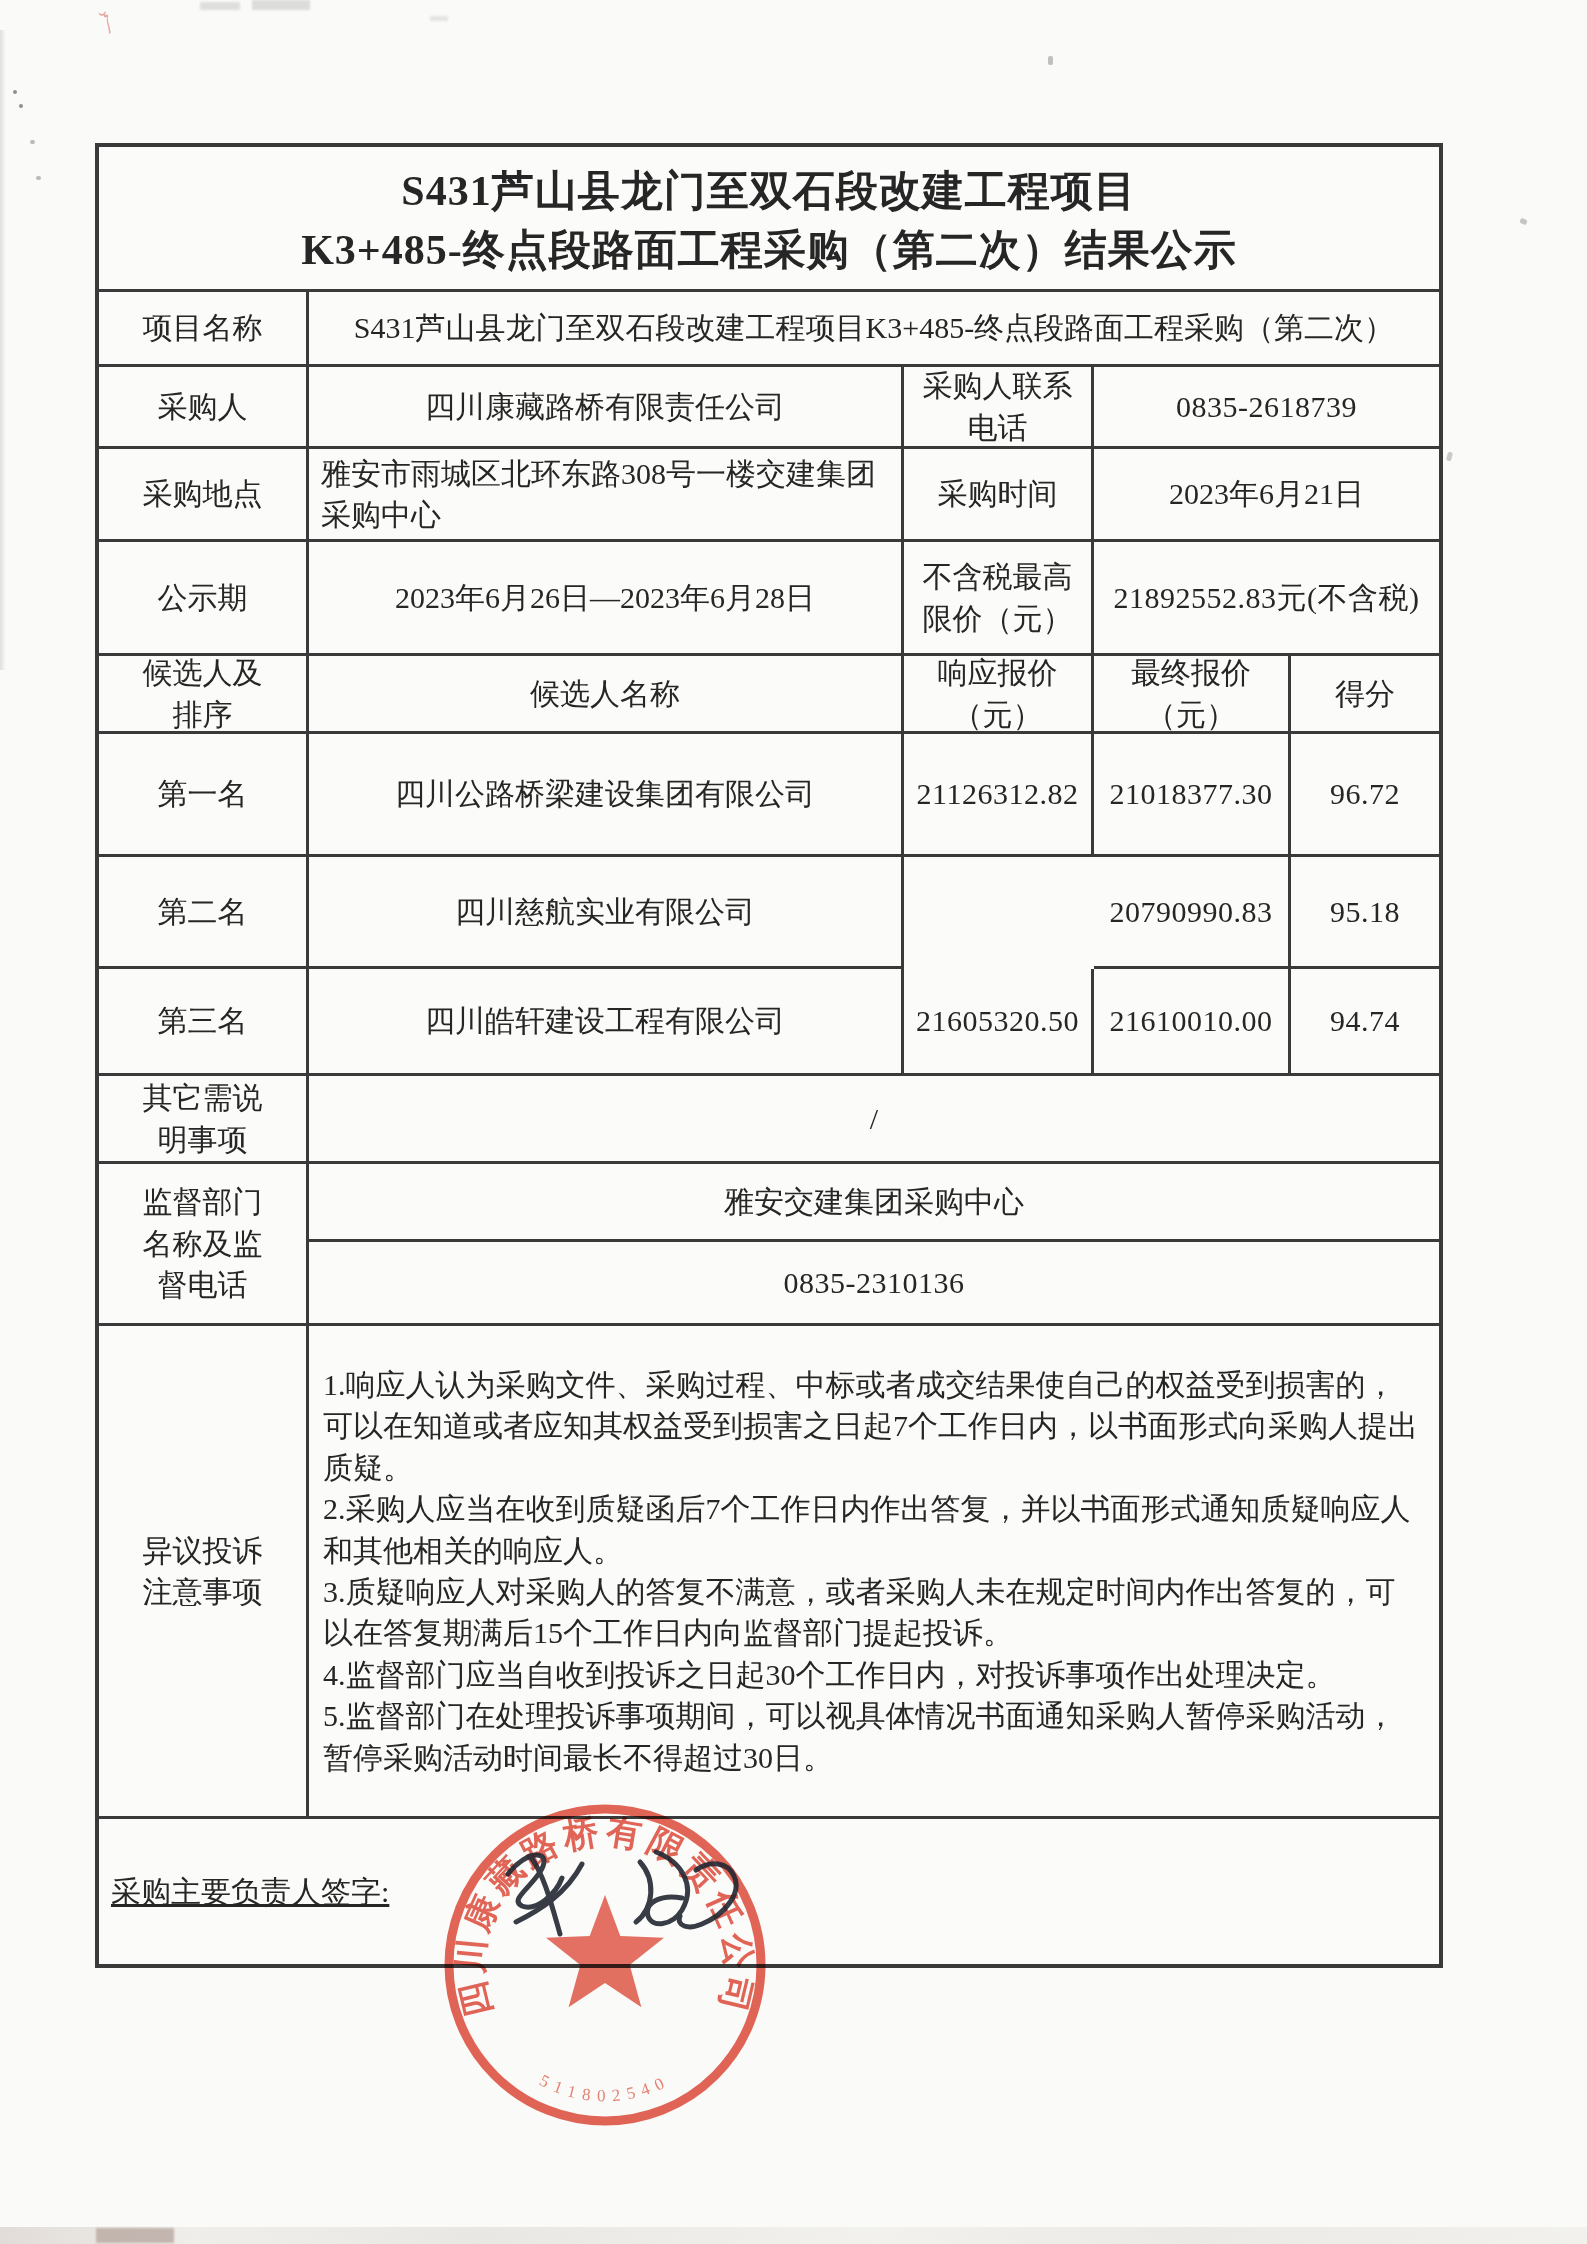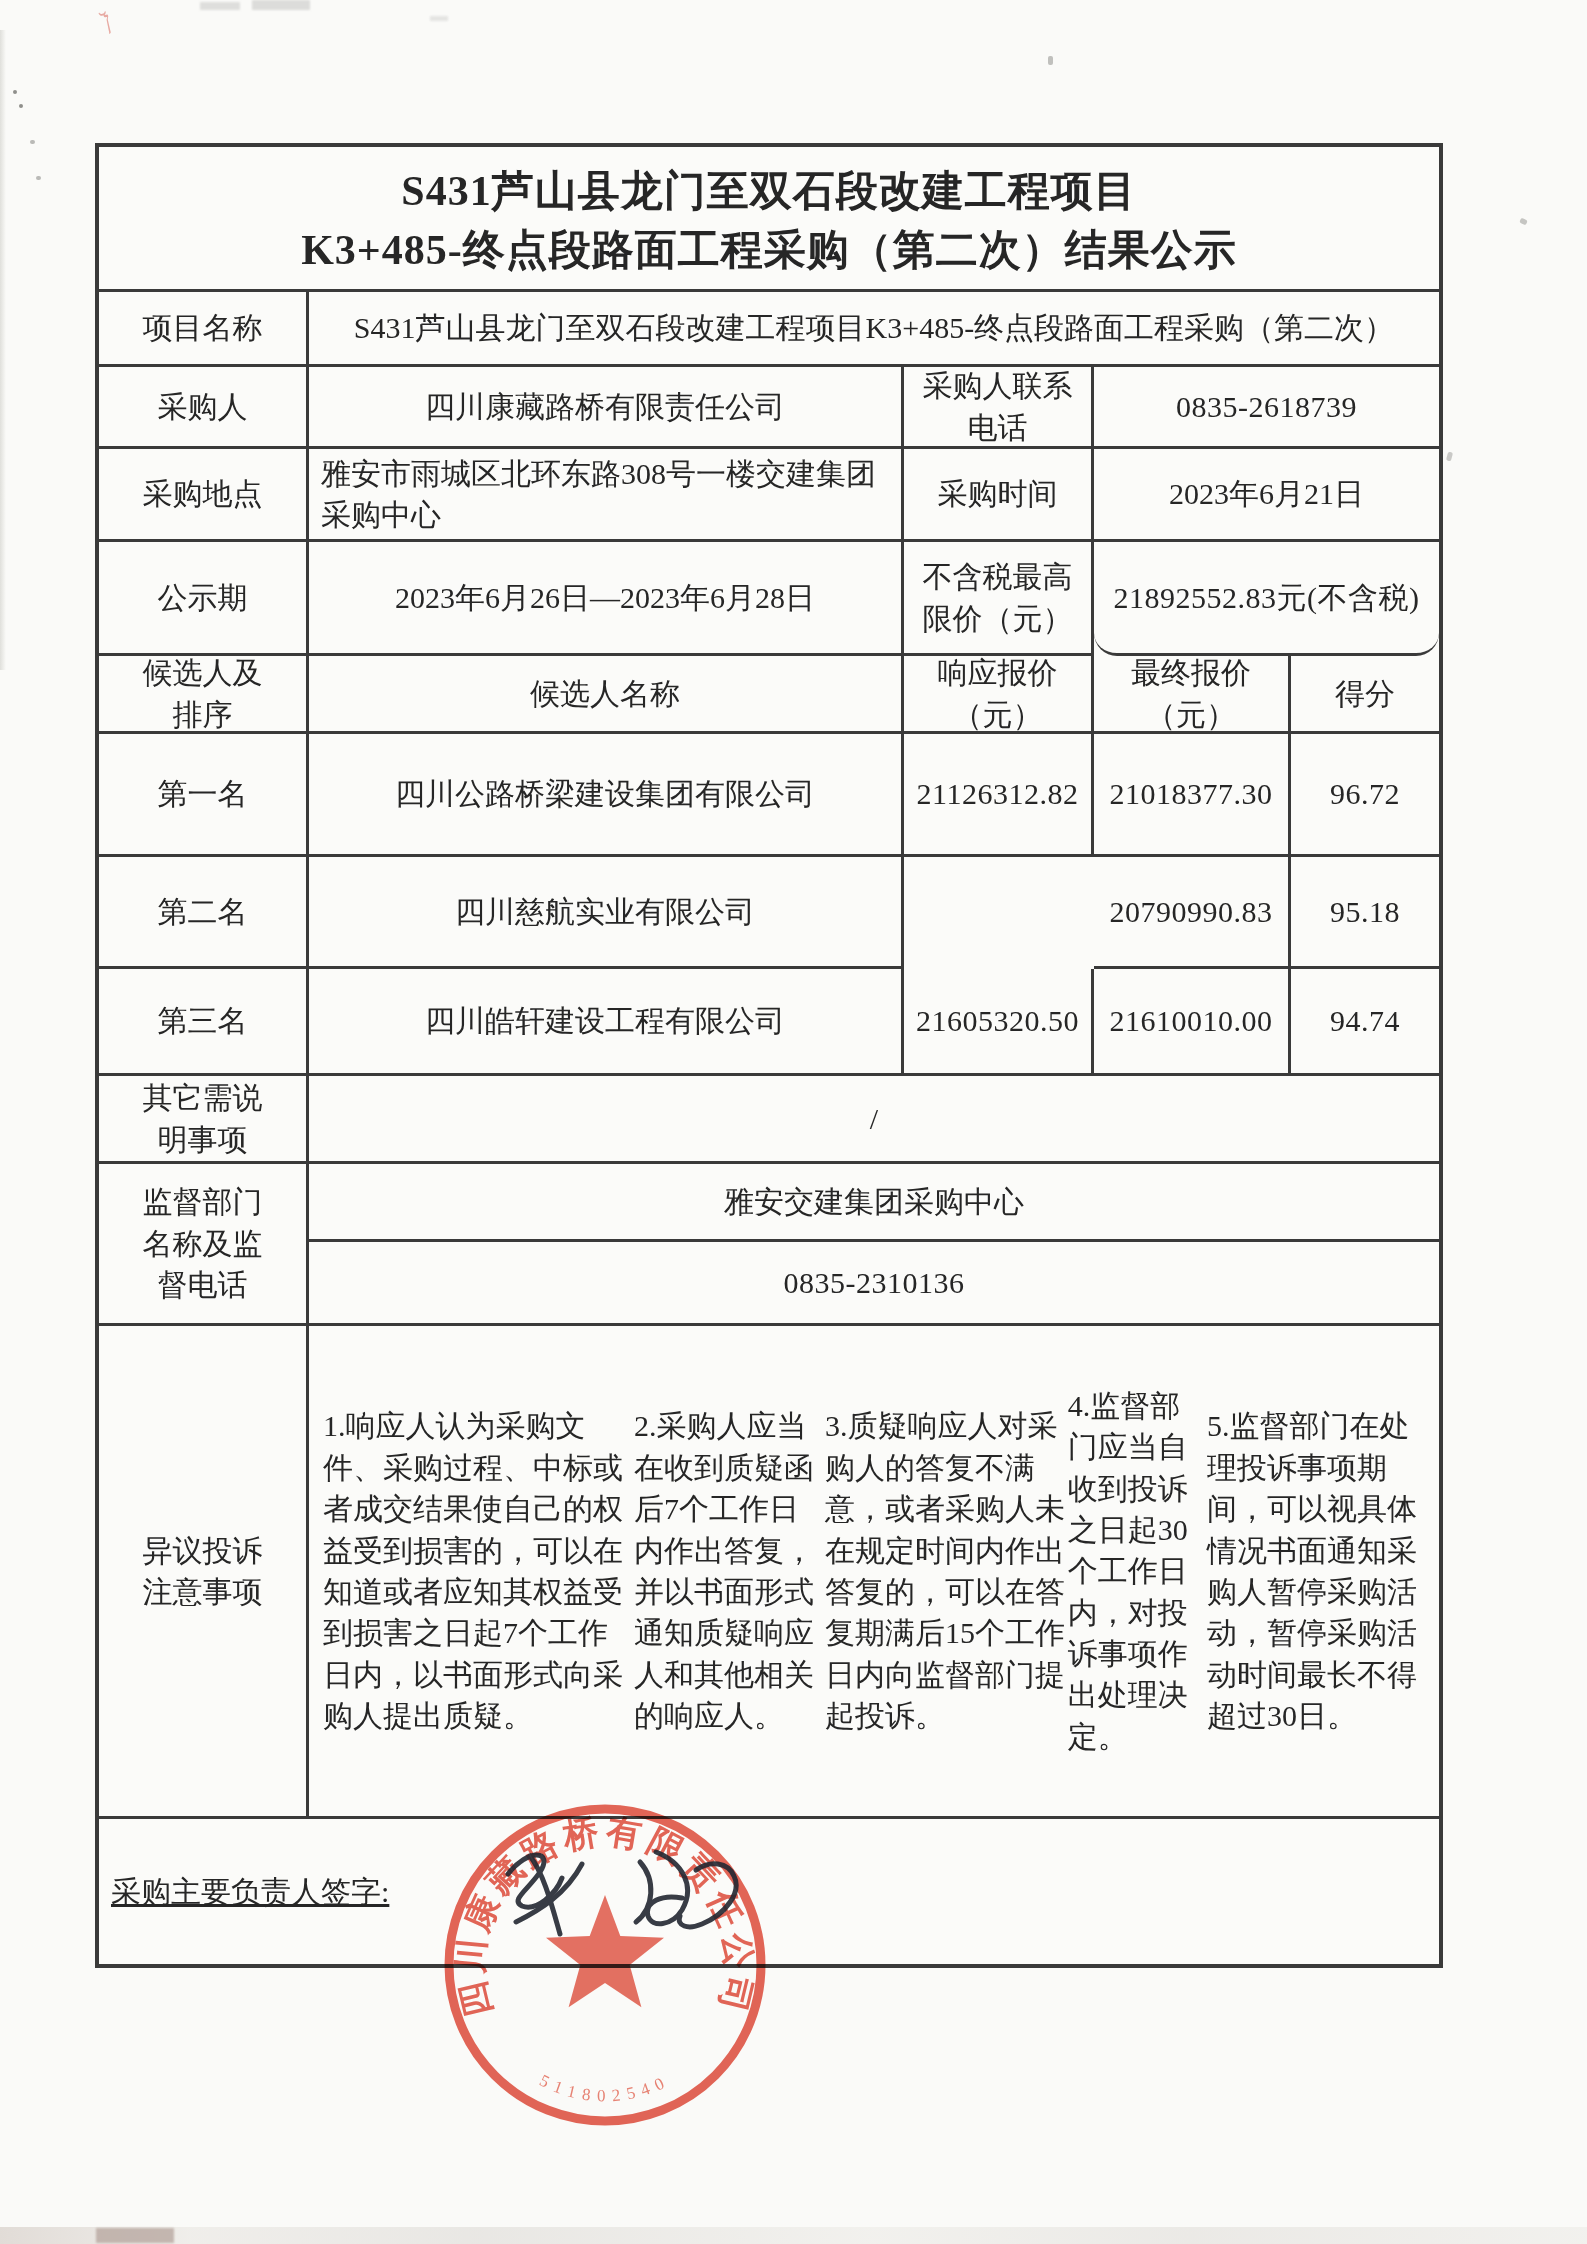--- a/index.html
+++ b/index.html
@@ -46,21 +46,21 @@
     overflow:hidden;
   }
   .nr{border-right:none;}
   .nb{border-bottom:none;}
   .title-cell{flex-direction:column;justify-content:flex-end;padding-bottom:8px;
     font-weight:bold;font-size:42px;line-height:1.42;letter-spacing:1px;}
   .wrap4{width:136px;display:inline-block;}
   .wrap6{width:186px;display:inline-block;}
   .left-val{justify-content:flex-start;text-align:left;padding:2px 12px;}
   .num{letter-spacing:.5px;}
-  .objection-content{flex-direction:row;align-items:center;justify-content:center;
+  .objection-content{flex-direction:column;align-items:flex-start;justify-content:center;
     text-align:left;padding:6px 14px;}
   .objection-content p{margin:0;}
   .sig-row{justify-content:flex-start;padding-left:12px;position:relative;}
 
   .stamp{position:absolute;left:430px;top:1795px;width:350px;height:345px;
     opacity:.85;mix-blend-mode:multiply;}
   .signature-svg{position:absolute;left:470px;top:1822px;width:330px;height:150px;}
 </style>
 </head>
 <body>
@@ -108,21 +108,21 @@
   <div class="c" style="grid-area:4/1/5/2;">采购地点</div>
   <div class="c left-val" style="grid-area:4/2/5/3;">雅安市雨城区北环东路308号一楼交建集团采购中心</div>
   <div class="c" style="grid-area:4/3/5/4;">采购时间</div>
   <div class="c nr" style="grid-area:4/4/5/6;">2023年6月21日</div>
 
   <div class="c" style="grid-area:5/1/6/2;">公示期</div>
   <div class="c" style="grid-area:5/2/6/3;">2023年6月26日—2023年6月28日</div>
   <div class="c" style="grid-area:5/3/6/4;">
     <span class="wrap6">不含税最高限价（元）</span>
   </div>
-  <div class="c nr num" style="grid-area:5/4/6/6;border-radius:23px;">21892552.83元(不含税)</div>
+  <div class="c nr num" style="grid-area:5/4/6/6;">21892552.83元(不含税)</div>
 
   <div class="c" style="grid-area:6/1/7/2;">
     <span class="wrap4">候选人及排序</span>
   </div>
   <div class="c" style="grid-area:6/2/7/3;">候选人名称</div>
   <div class="c" style="grid-area:6/3/7/4;">
     <span class="wrap4" style="width:132px;">响应报价（元）</span>
   </div>
   <div class="c" style="grid-area:6/4/7/5;">
     <span class="wrap4" style="width:132px;">最终报价（元）</span>

